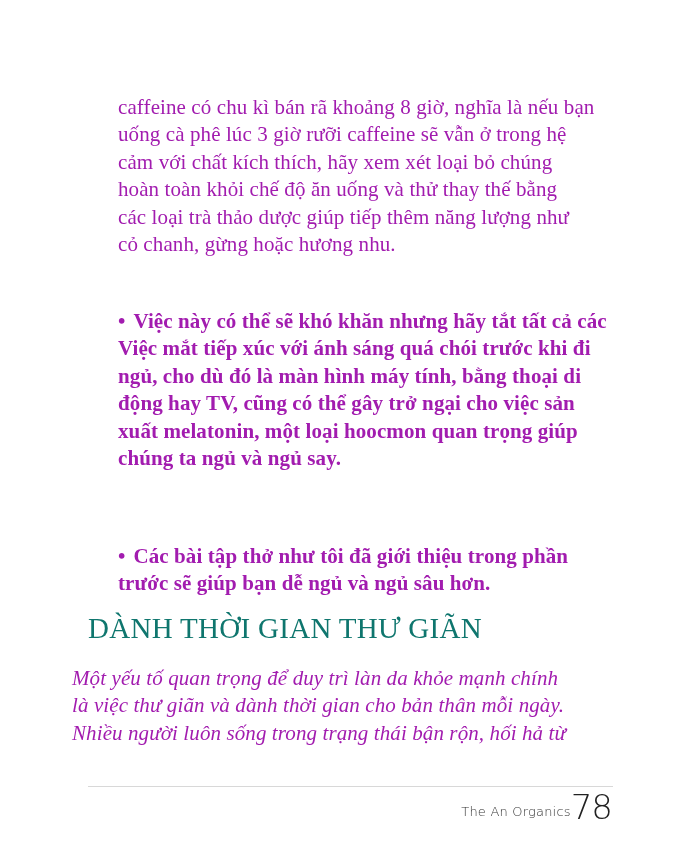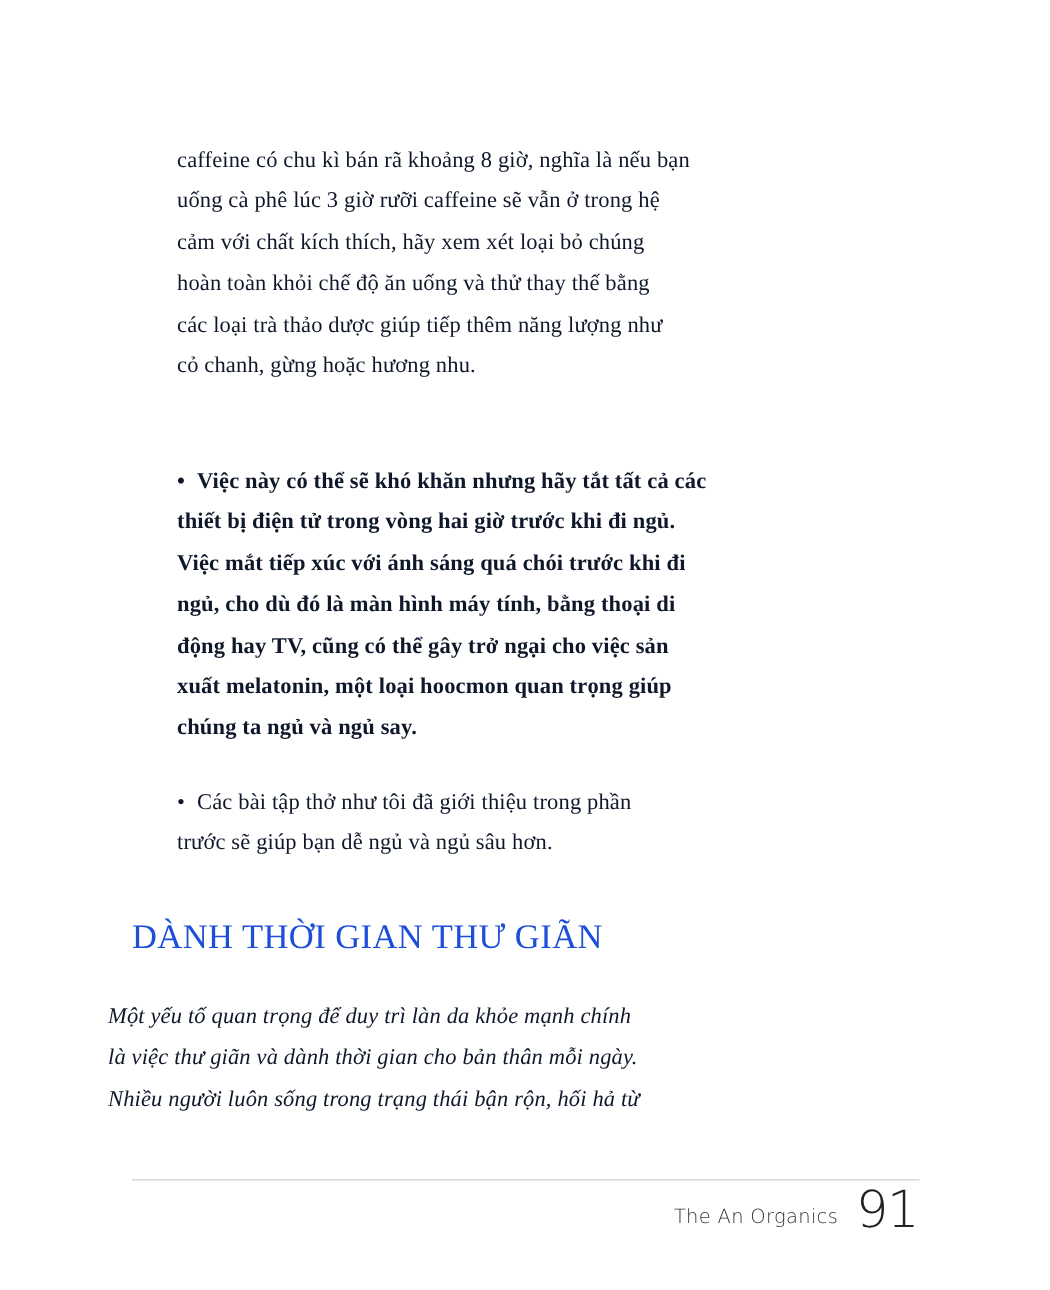--- a/index.html
+++ b/index.html
@@ -11,62 +11,62 @@
       width: 700px;
       height: 860px;
       position: relative;
       overflow: hidden;
       font-family: "DejaVu Serif", "Liberation Serif", serif;
       color: #1a1a1a;
     }
     .text-block {
       position: absolute;
       font-family: "Liberation Serif", "DejaVu Serif", serif;
-      font-size: 15px;
+      font-size: 21px;
       line-height: 27.4px;
       letter-spacing: 0.1px;
-      color: #0f172a;
+      color: #a21caf;
     }
     .line {
       display: block;
       white-space: nowrap;
     }
     .bullet-dot {
       display: inline-block;
       margin-right: 8px;
     }
     #para-caffeine { left: 118px; top: 94px; }
     #bullet-devices { left: 118px; top: 308px; font-weight: bold; }
-    #bullet-breathing { left: 118px; top: 522px; }
+    #bullet-breathing { left: 118px; top: 543px; font-weight: bold; }
     #section-heading {
       position: absolute;
       left: 88px;
       top: 612px;
       font-family: "Liberation Serif", "DejaVu Serif", serif;
-      font-size: 23px;
+      font-size: 29px;
       letter-spacing: 0.3px;
-      color: #1d4ed8;
+      color: #0f766e;
       white-space: nowrap;
     }
     #para-relax { left: 72px; top: 665px; font-style: italic; }
     #footer-rule {
       position: absolute;
       left: 88px;
       top: 786px;
       width: 525px;
       height: 1px;
       background: #d8d8d8;
     }
     #footer {
       position: absolute;
       right: 88px;
       top: 790px;
       display: flex;
       align-items: flex-end;
-      gap: 12px;
+      gap: 0;
     }
     #footer-brand {
       font-family: "DejaVu Sans", "Liberation Sans", sans-serif;
       font-weight: 200;
       font-size: 13px;
       color: #333;
       letter-spacing: 0.2px;
       margin-bottom: 5px;
     }
     #page-number {
@@ -85,21 +85,20 @@
   <span class="line">caffeine có chu kì bán rã khoảng 8 giờ, nghĩa là nếu bạn</span>
   <span class="line">uống cà phê lúc 3 giờ rưỡi caffeine sẽ vẫn ở trong hệ</span>
   <span class="line">cảm với chất kích thích, hãy xem xét loại bỏ chúng</span>
   <span class="line">hoàn toàn khỏi chế độ ăn uống và thử thay thế bằng</span>
   <span class="line">các loại trà thảo dược giúp tiếp thêm năng lượng như</span>
   <span class="line">cỏ chanh, gừng hoặc hương nhu.</span>
 </div>
 
 <div id="bullet-devices" class="text-block">
   <span class="line"><span class="bullet-dot">•</span><span>Việc này có thể sẽ khó khăn nhưng hãy tắt tất cả các</span></span>
-  <span class="line">thiết bị điện tử trong vòng hai giờ trước khi đi ngủ.</span>
   <span class="line">Việc mắt tiếp xúc với ánh sáng quá chói trước khi đi</span>
   <span class="line">ngủ, cho dù đó là màn hình máy tính, bằng thoại di</span>
   <span class="line">động hay TV, cũng có thể gây trở ngại cho việc sản</span>
   <span class="line">xuất melatonin, một loại hoocmon quan trọng giúp</span>
   <span class="line">chúng ta ngủ và ngủ say.</span>
 </div>
 
 <div id="bullet-breathing" class="text-block">
   <span class="line"><span class="bullet-dot">•</span><span>Các bài tập thở như tôi đã giới thiệu trong phần</span></span>
   <span class="line">trước sẽ giúp bạn dễ ngủ và ngủ sâu hơn.</span>
@@ -110,14 +109,14 @@
 <div id="para-relax" class="text-block">
   <span class="line">Một yếu tố quan trọng để duy trì làn da khỏe mạnh chính</span>
   <span class="line">là việc thư giãn và dành thời gian cho bản thân mỗi ngày.</span>
   <span class="line">Nhiều người luôn sống trong trạng thái bận rộn, hối hả từ</span>
 </div>
 
 <div id="footer-rule"></div>
 
 <div id="footer">
   <span id="footer-brand">The An Organics</span>
-  <span id="page-number">91</span>
+  <span id="page-number">78</span>
 </div>
 
 </body></html>

